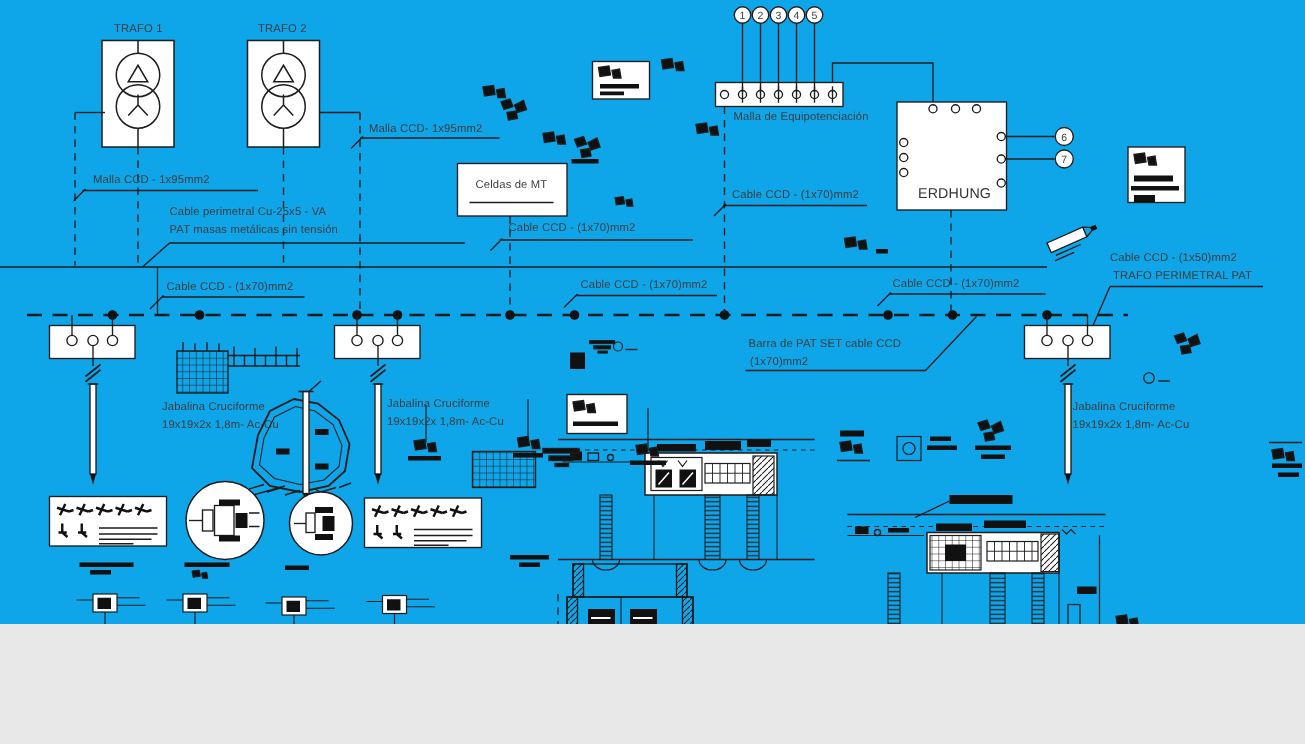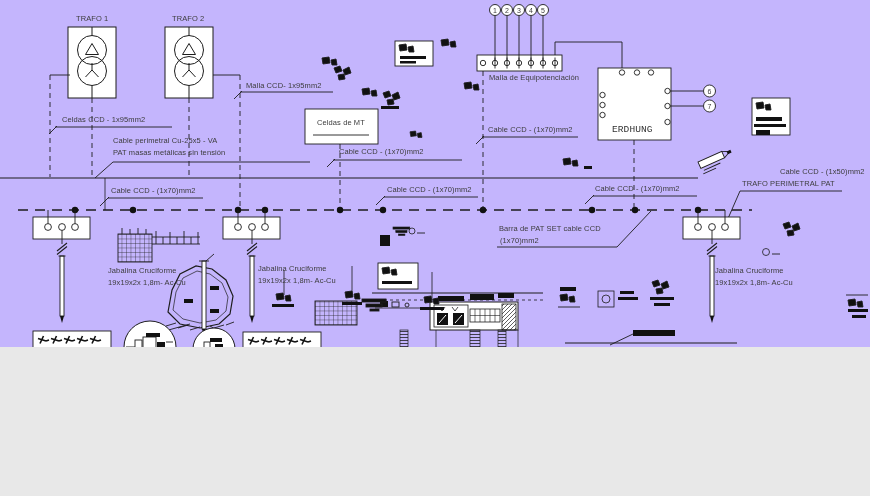--- a/index.html
+++ b/index.html
@@ -1,21 +1,21 @@
 <!DOCTYPE html>
 <html><head>
 <meta charset="utf-8">
 <style>
   html,body{margin:0;padding:0;background:#e8e8e8;}
-  .canvas{position:relative;width:870px;height:347px;background:#c4b5fd;
+  .canvas{position:relative;width:870px;height:416px;background:#0ea5e9;
     font-family:"Liberation Sans",sans-serif;overflow:hidden;}
   .canvas svg{position:absolute;left:0;top:0;}
   .lbl{position:absolute;font-size:7.5px;line-height:1.2;color:#3c3c3c;
     white-space:nowrap;letter-spacing:.1px;}
-  .lbl.big{font-size:9.5px;color:#333;font-family:Liberation Mono, monospace;}
+  .lbl.big{font-size:9.5px;color:#333;}
   text{font-family:"Liberation Sans",sans-serif;fill:#3c3c3c;}
 </style>
 </head>
 <body>
 
 <div class="canvas">
 
 <svg width="870" height="496" viewBox="0 0 870 496">
 <defs>
   <pattern id="mesh" width="4.5" height="4.5" patternUnits="userSpaceOnUse">
@@ -464,32 +464,32 @@
     <rect x="770" y="437" width="20" height="3" fill="#111" stroke="none"></rect>
     <rect x="775" y="441" width="10" height="2" fill="#111" stroke="none"></rect>
   </g>
 
 </g>
 </svg>
 
 <div class="lbl" style="left:76px;top:14px">TRAFO 1</div>
 <div class="lbl" style="left:172px;top:14px">TRAFO 2</div>
 <div class="lbl" style="left:246px;top:81px">Malla CCD- 1x95mm2</div>
-<div class="lbl" style="left:62px;top:115px">Celdas CCD - 1x95mm2</div>
+<div class="lbl" style="left:62px;top:115px">Malla CCD - 1x95mm2</div>
 <div class="lbl" style="left:113px;top:136px">Cable perimetral Cu-25x5 - VA</div>
 <div class="lbl" style="left:113px;top:148px">PAT masas metálicas sin tensión</div>
 <div class="lbl" style="left:317px;top:118px">Celdas de MT</div>
 <div class="lbl" style="left:339px;top:147px">Cable CCD - (1x70)mm2</div>
 <div class="lbl" style="left:488px;top:125px">Cable CCD - (1x70)mm2</div>
 <div class="lbl" style="left:489px;top:73px">Malla de Equipotenciación</div>
 <div class="lbl big" style="left:612px;top:124px">ERDHUNG</div>
 <div class="lbl" style="left:111px;top:186px">Cable CCD - (1x70)mm2</div>
 <div class="lbl" style="left:387px;top:185px">Cable CCD - (1x70)mm2</div>
 <div class="lbl" style="left:595px;top:184px">Cable CCD - (1x70)mm2</div>
-<div class="lbl" style="left:780px;top:167px">Cable CCD - (1x50)mm2</div>
+<div class="lbl" style="left:740px;top:167px">Cable CCD - (1x50)mm2</div>
 <div class="lbl" style="left:742px;top:179px">TRAFO PERIMETRAL PAT</div>
 <div class="lbl" style="left:499px;top:224px">Barra de PAT SET cable CCD</div>
 <div class="lbl" style="left:500px;top:236px">(1x70)mm2</div>
 <div class="lbl" style="left:108px;top:266px">Jabalina Cruciforme</div>
 <div class="lbl" style="left:108px;top:278px">19x19x2x 1,8m- Ac-Cu</div>
 <div class="lbl" style="left:258px;top:264px">Jabalina Cruciforme</div>
 <div class="lbl" style="left:258px;top:276px">19x19x2x 1,8m- Ac-Cu</div>
 <div class="lbl" style="left:715px;top:266px">Jabalina Cruciforme</div>
 <div class="lbl" style="left:715px;top:278px">19x19x2x 1,8m- Ac-Cu</div>
 

